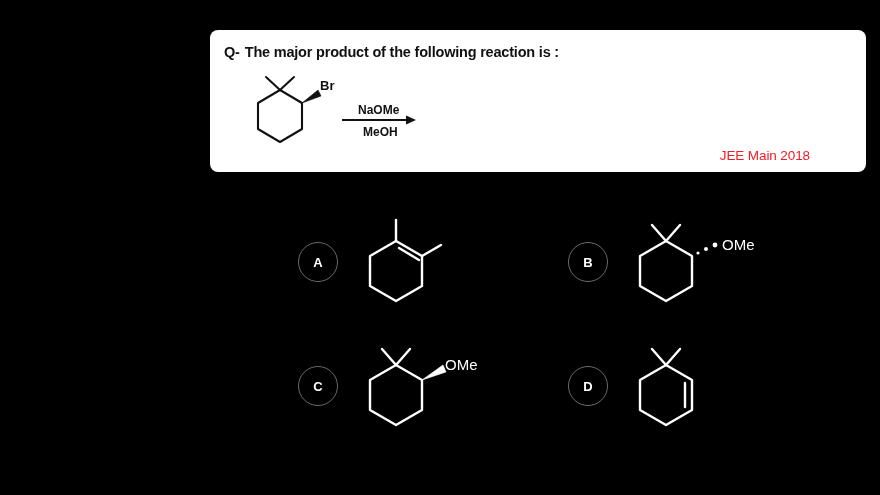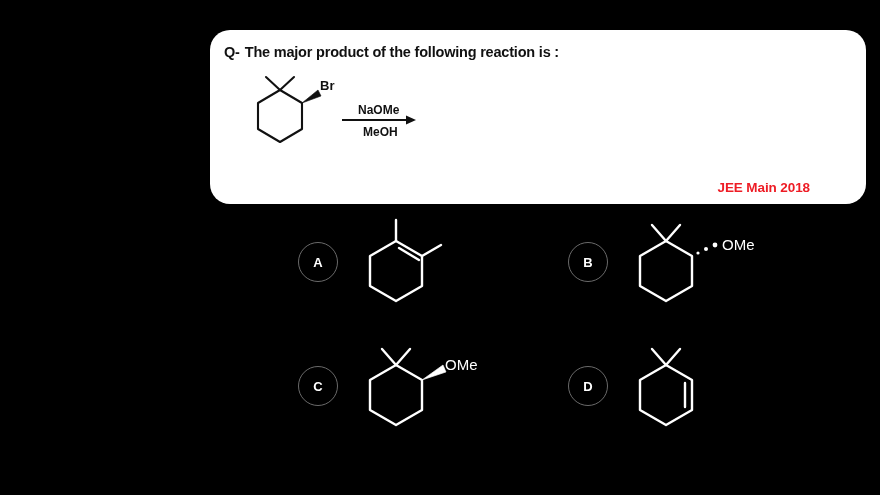--- a/index.html
+++ b/index.html
@@ -15,23 +15,23 @@
     font-family: "Liberation Sans", sans-serif;
     background: #000000;
   }
 
   
   #question-card {
     position: absolute;
     left: 210px;
     top: 30px;
     width: 656px;
-    height: 174px;
+    height: 142px;
     background: #ffffff;
-    border-radius: 20px;
+    border-radius: 8px;
   }
   #question-title {
     position: absolute;
     left: 14px;
     top: 14px;
     font-size: 14.5px;
     font-weight: bold;
     color: #111111;
     letter-spacing: -0.2px;
     white-space: nowrap;
@@ -44,21 +44,21 @@
     left: 20px;
     top: 42px;
     width: 230px;
     height: 92px;
   }
   #jee-tag {
     position: absolute;
     right: 56px;
     bottom: 9px;
     font-size: 13.5px;
-    font-weight: bold;
+    font-weight: normal;
     color: #ee1c25;
     letter-spacing: -0.1px;
     white-space: nowrap;
     margin-left: 42px;
   }
 
   
   #options-area {
     position: absolute;
     left: 0;

